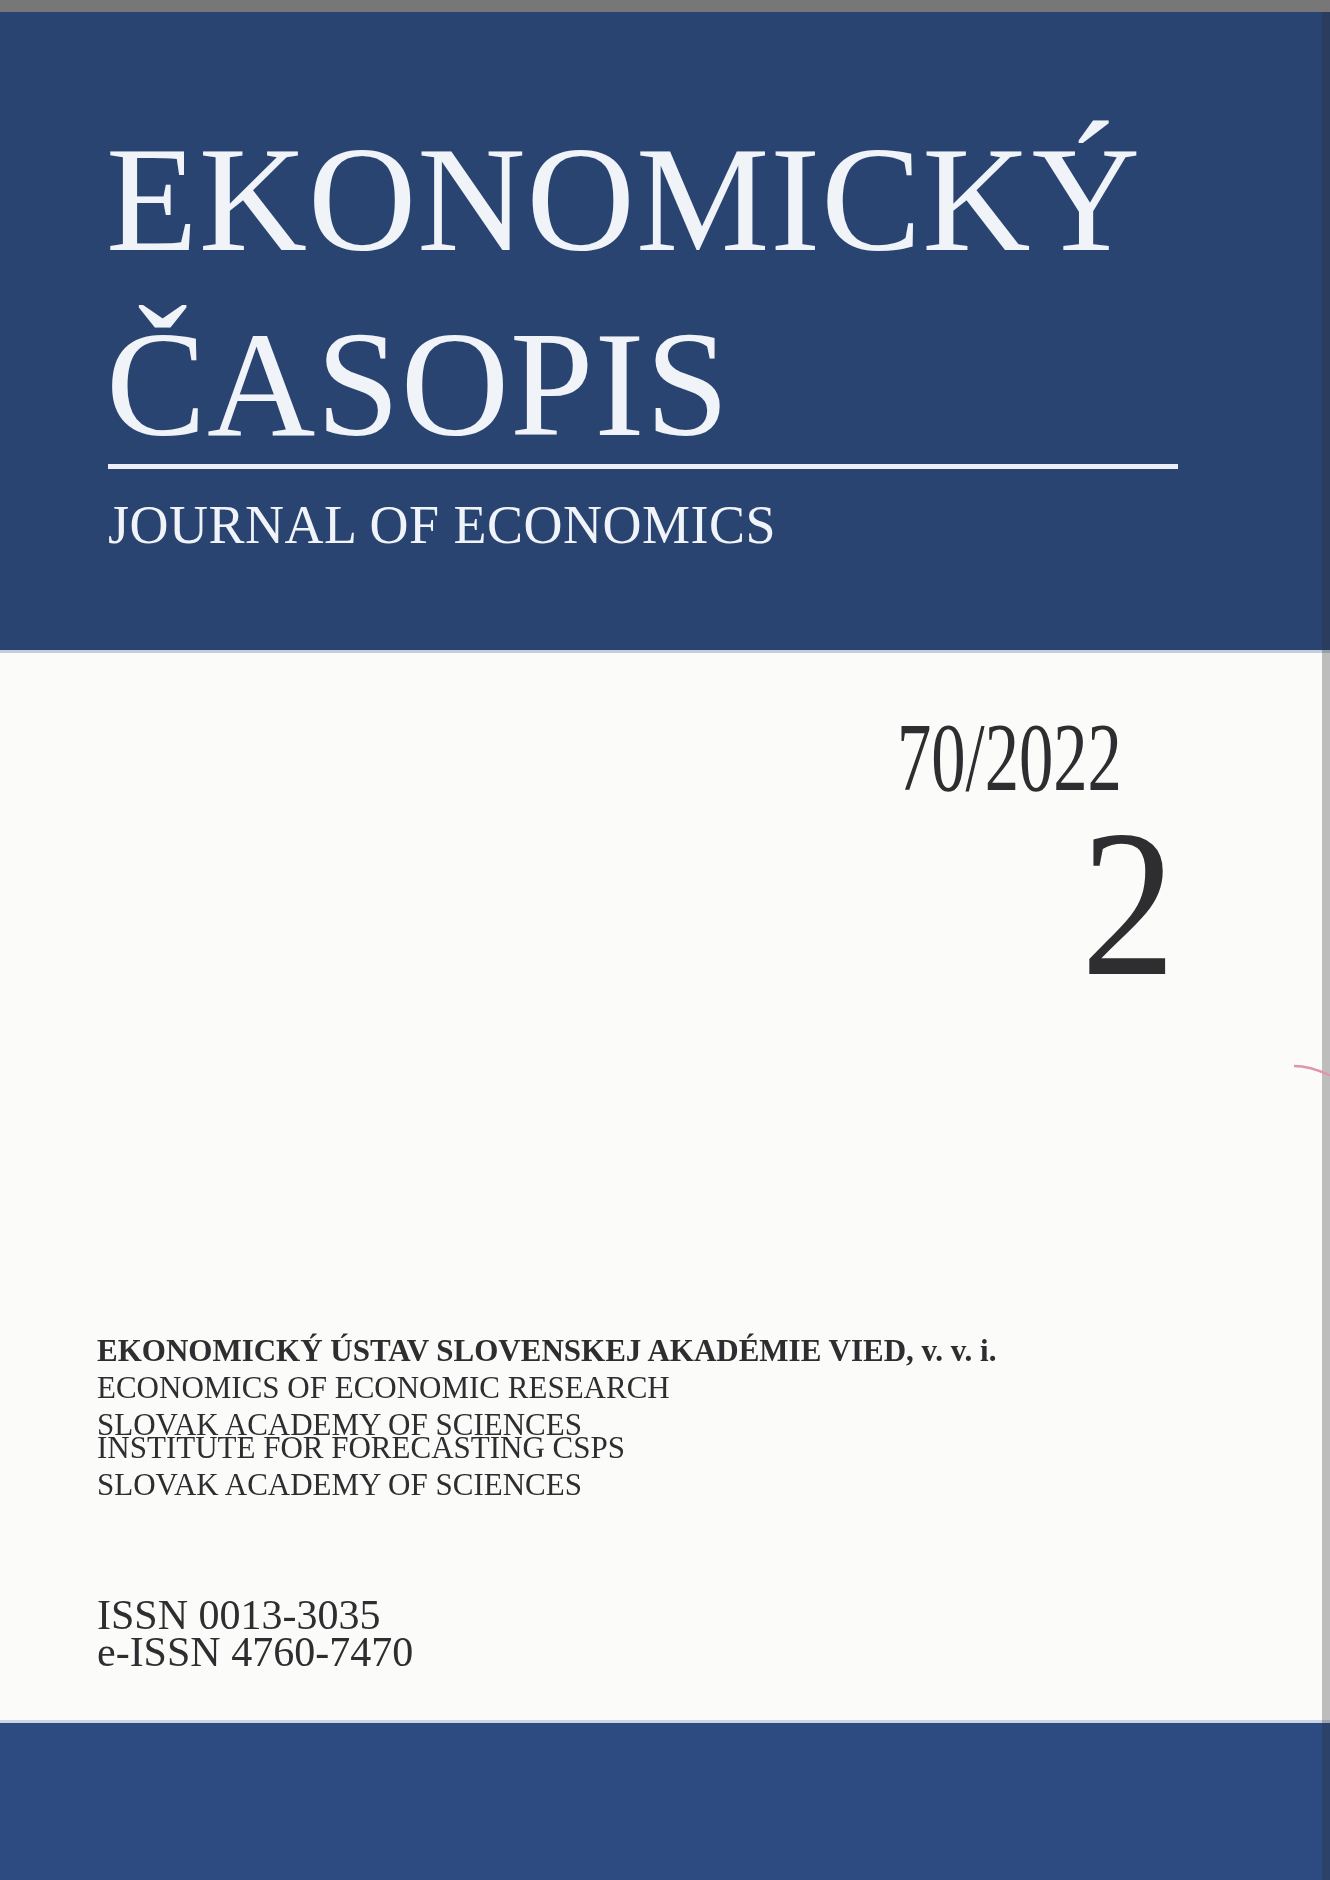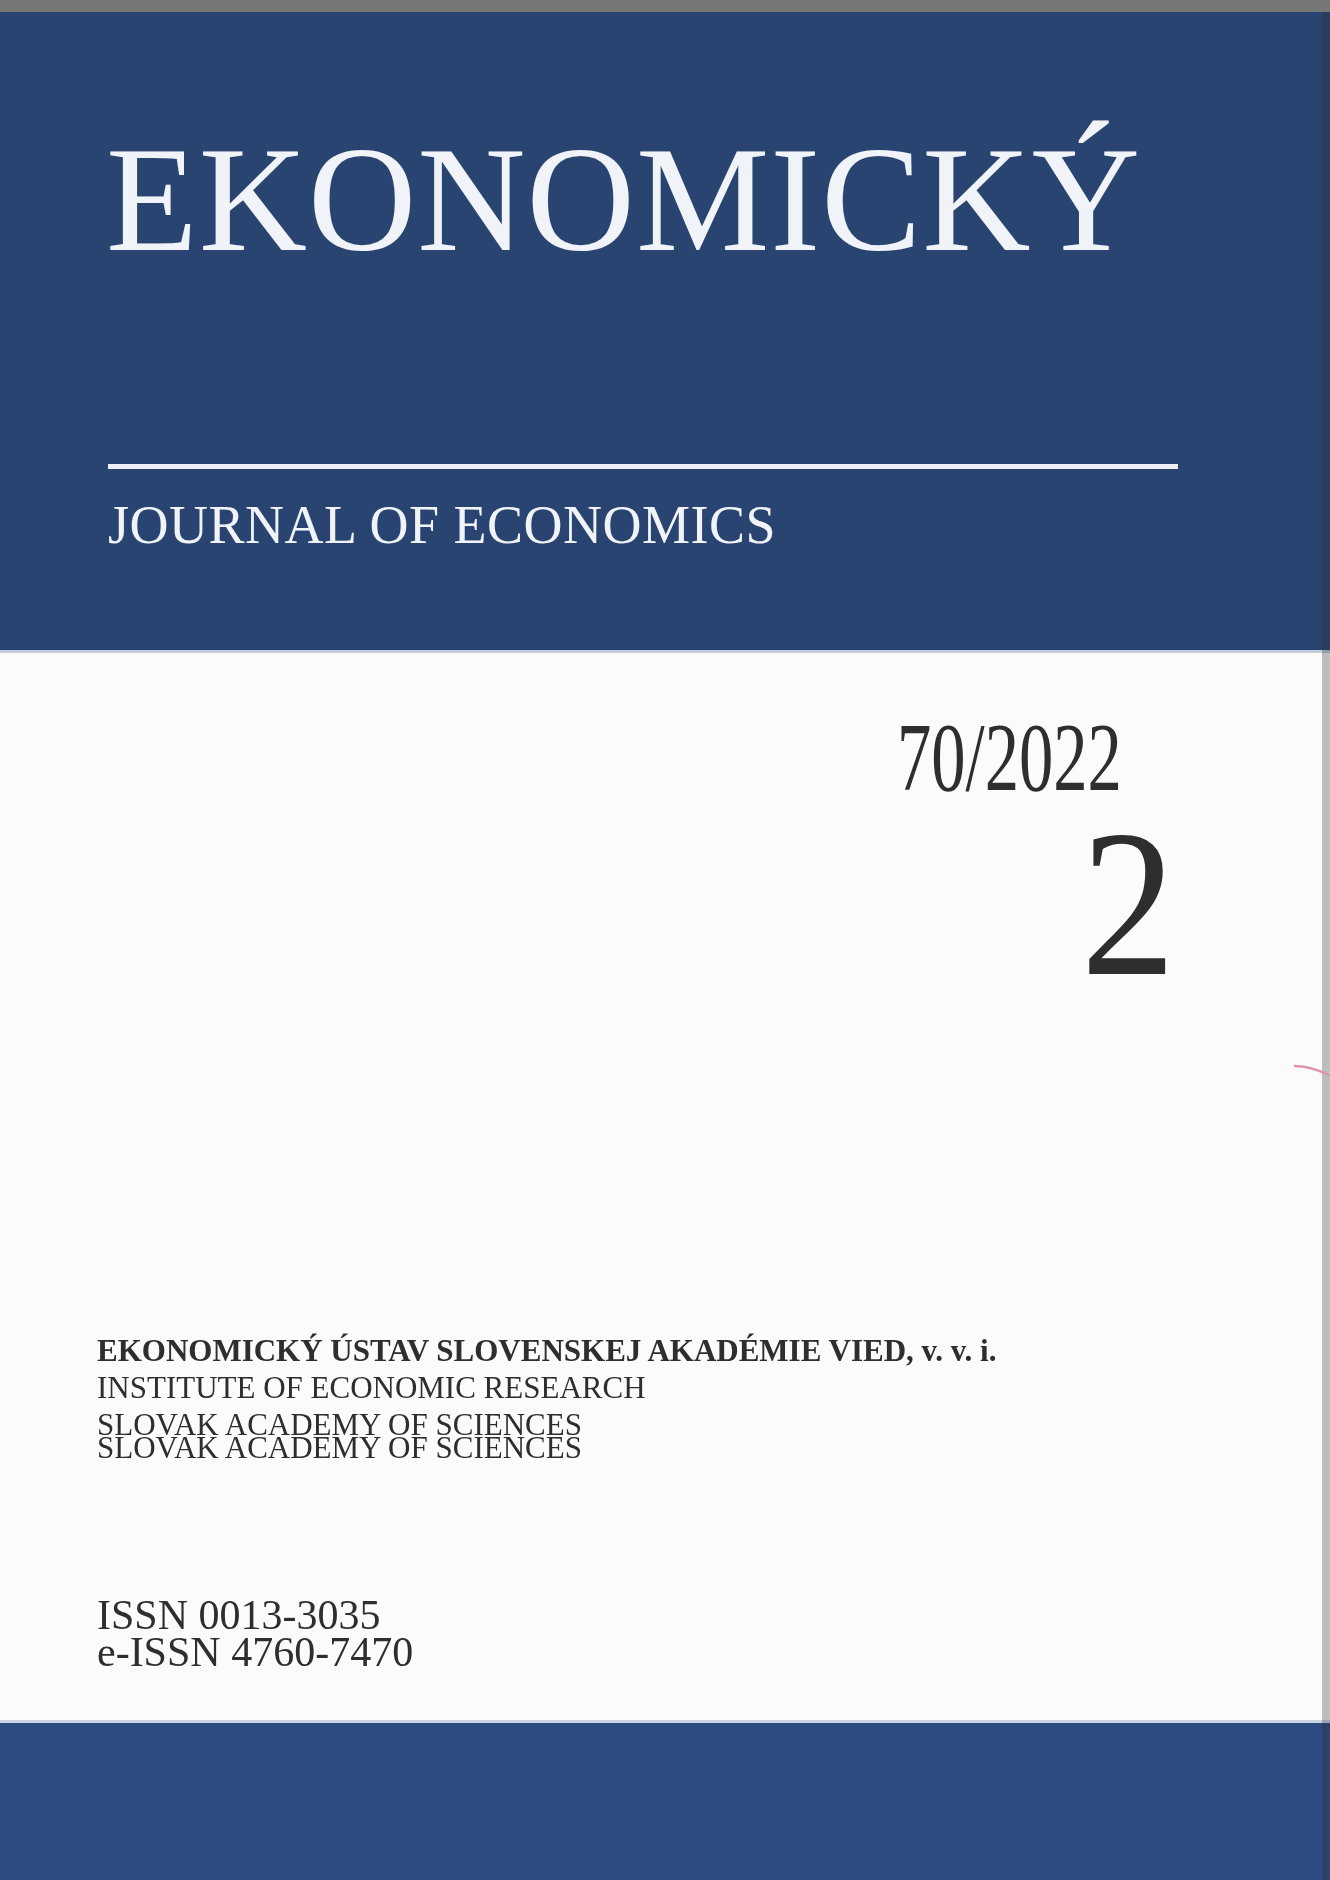--- a/index.html
+++ b/index.html
@@ -124,35 +124,37 @@
     width: 36px; height: 18px;
   }
 </style>
 </head>
 <body>
 
 <div class="page">
 
   <header class="masthead">
     <div class="title line1">EKONOMICKÝ</div>
+    <div class="title line2">ČASOPIS</div>
     <div class="title-rule"></div>
     <div class="subtitle">JOURNAL OF ECONOMICS</div>
   </header>
   <div class="masthead-edge"></div>
 
   <div class="issue-volume">70/2022</div>
   <div class="issue-number">2</div>
 
   <section class="affiliations affil-1">
     <p class="bold">EKONOMICKÝ ÚSTAV SLOVENSKEJ AKADÉMIE VIED, v. v. i.</p>
-    <p>INSTITUTE OF ECONOMIC RESEARCH</p>
+    <p>ECONOMICS OF ECONOMIC RESEARCH</p>
     <p>SLOVAK ACADEMY OF SCIENCES</p>
   </section>
 
   <section class="affiliations affil-2">
+    <p>INSTITUTE FOR FORECASTING CSPS</p>
     <p>SLOVAK ACADEMY OF SCIENCES</p>
   </section>
 
   <section class="issn-block">
     <p>ISSN 0013-3035</p>
     <p>e-ISSN 4760-7470</p>
   </section>
 
   <footer class="footer-bar"></footer>
   <div class="bottom-strip"></div>

